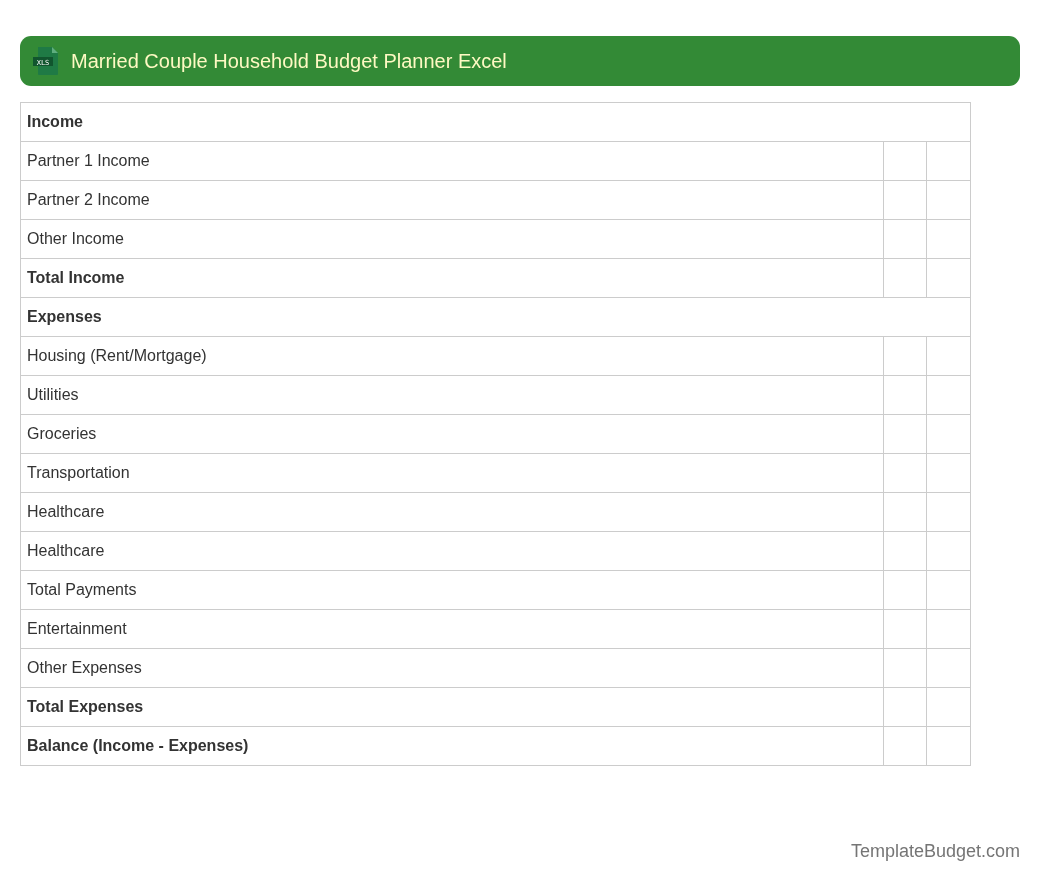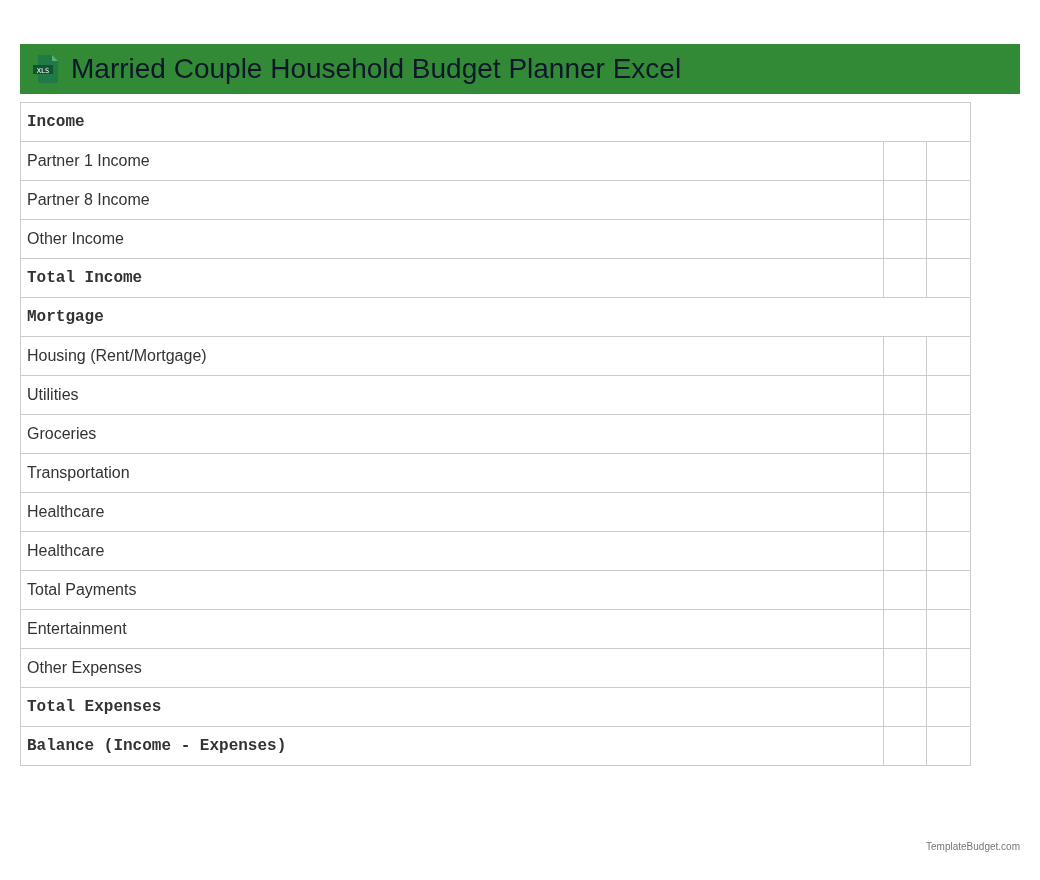--- a/index.html
+++ b/index.html
@@ -1,37 +1,37 @@
 <!DOCTYPE html>
 <html><head>
 <meta charset="utf-8">
 <style>
   html, body { margin: 0; padding: 0; background: #ffffff; }
   body { width: 1040px; height: 880px; position: relative; font-family: "Liberation Sans", "DejaVu Sans", sans-serif; color: #333333; }
   .header {
-    position: absolute; left: 20px; top: 44px; width: 1000px; height: 50px;
-    background: #338a36; border-radius: 0; display: flex; align-items: center;
+    position: absolute; left: 20px; top: 36px; width: 1000px; height: 50px;
+    background: #338a36; border-radius: 11px; display: flex; align-items: center;
   }
   .xls-icon { position: absolute; left: 12px; top: 10px; width: 28px; height: 30px; }
   .title {
     position: absolute; left: 51px; top: 0; height: 56px; line-height: 50px;
-    color: #0f172a; font-size: 28px; white-space: nowrap;
+    color: #fef9c3; font-size: 20px; white-space: nowrap;
   }
   table.budget {
     position: absolute; left: 20px; top: 102px; width: 950px;
     border-collapse: collapse; table-layout: fixed;
   }
   table.budget td {
     border: 1px solid #cccccc; height: 39px; padding: 0 0 0 6px;
     font-size: 16px; color: #333333; box-sizing: border-box; vertical-align: middle;
   }
   table.budget td.val { padding: 0; }
-  table.budget tr.bold td { font-weight: bold; font-family: Liberation Mono, monospace; }
+  table.budget tr.bold td { font-weight: bold; }
   .footer {
-    position: absolute; right: 20px; top: 841px; font-size: 10px; color: #757575;
+    position: absolute; right: 20px; top: 841px; font-size: 18px; color: #757575;
   }
 </style>
 </head>
 <body>
 
 <div class="header">
   <svg class="xls-icon" viewBox="0 0 28 30">
     <path d="M6 1 H20 L26 7 V28 Q26 29 25 29 H7 Q6 29 6 28 Z" fill="#1f7a45"></path>
     <path d="M20 1 V7 H26 Z" fill="#5fae7e"></path>
     <rect x="1" y="11" width="20" height="9" fill="#11552e"></rect>
@@ -49,36 +49,36 @@
   <tbody id="budget-body">
       <tr class="bold">
         <td colspan="3">Income</td>
       </tr>
       <tr>
         <td>Partner 1 Income</td>
         <td class="val"></td>
         <td class="val"></td>
       </tr>
       <tr>
-        <td>Partner 8 Income</td>
+        <td>Partner 2 Income</td>
         <td class="val"></td>
         <td class="val"></td>
       </tr>
       <tr>
         <td>Other Income</td>
         <td class="val"></td>
         <td class="val"></td>
       </tr>
       <tr class="bold">
         <td>Total Income</td>
         <td class="val"></td>
         <td class="val"></td>
       </tr>
       <tr class="bold">
-        <td colspan="3">Mortgage</td>
+        <td colspan="3">Expenses</td>
       </tr>
       <tr>
         <td>Housing (Rent/Mortgage)</td>
         <td class="val"></td>
         <td class="val"></td>
       </tr>
       <tr>
         <td>Utilities</td>
         <td class="val"></td>
         <td class="val"></td>

